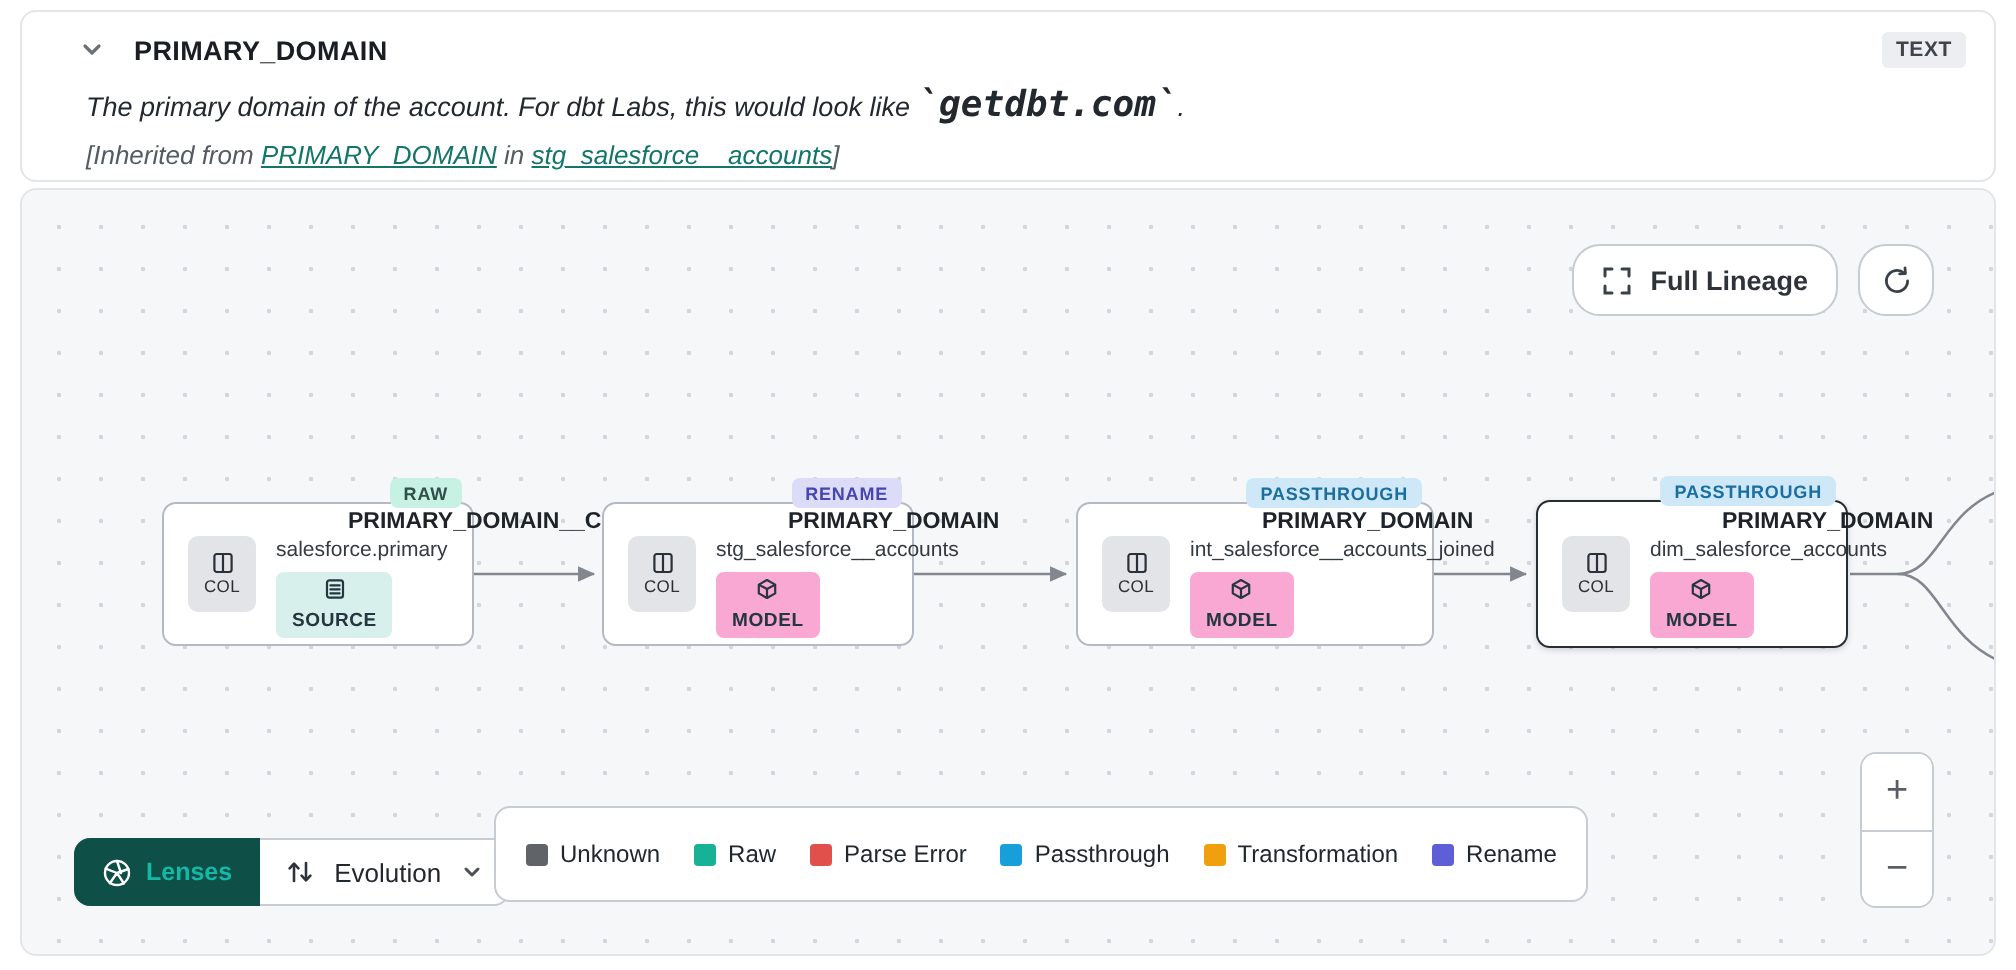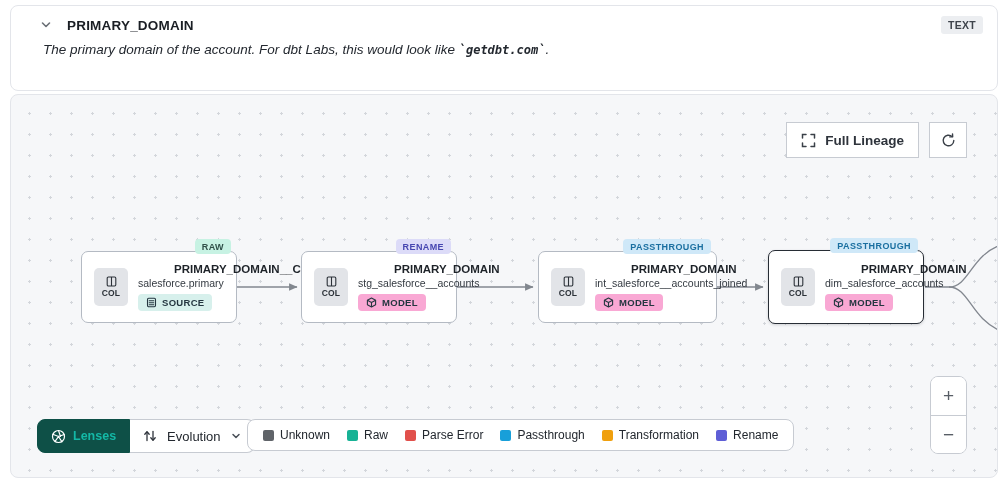--- a/index.html
+++ b/index.html
@@ -11,38 +11,38 @@
     position: absolute; top: 5px; left: 10px; width: 988px; height: 86px;
     background: #ffffff; border: 1px solid #e3e5ea; border-radius: 8px;
     padding: 10px 14px 10px 28px;
   }
   .header-row { display: flex; align-items: center; }
   .chev { width: 14px; height: 14px; color: #6b7077; flex: 0 0 auto; cursor: pointer; }
   .page-title { margin-left: 14px; font-size: 13.5px; font-weight: 700; color: #1a1e24; letter-spacing: .2px; }
   .spacer { flex: 1; }
   .type-badge { background: #eceef1; color: #3f444c; font-size: 10.5px; font-weight: 600; padding: 3px 7px; border-radius: 3px; letter-spacing: .3px; }
   .desc { margin: 8px 0 0 4px; font-size: 13.5px; font-style: italic; color: #23282f; }
-  .desc .code { font-family: "DejaVu Sans Mono", monospace; font-weight: 700; font-size: 12px; }
+  .desc .code { font-family: "DejaVu Sans Mono", monospace; font-weight: 700; font-size: 18px; }
   .inherited { margin: 7px 0 0 4px; font-size: 13px; font-style: italic; color: #555b63; }
   .inherited a { color: #14756a; text-decoration: underline; cursor: pointer; }
 
   
   .canvas {
     position: absolute; top: 94px; left: 10px; width: 988px; height: 384px;
     background: #f6f7f9; border: 1px solid #e3e5ea; border-radius: 8px;
     background-image: radial-gradient(#d3d6db 1px, transparent 1.3px);
     background-size: 21px 21px; background-position: 8px 8px;
     overflow: hidden;
   }
   .edges { position: absolute; inset: 0; width: 988px; height: 384px; pointer-events: none; }
 
   
   .btn {
     display: inline-flex; align-items: center; gap: 9px;
-    background: #ffffff; border: 1px solid #c7cbd2; border-radius: 0;
+    background: #ffffff; border: 1px solid #c7cbd2; border-radius: 14px;
     color: #2e333b; font-size: 13.5px; font-weight: 600; cursor: pointer;
   }
   .full-lineage-btn { position: absolute; top: 27px; right: 78px; height: 36px; padding: 0 14px; }
   .refresh-btn { position: absolute; top: 27px; right: 30px; height: 36px; width: 38px; justify-content: center; }
   .icon-14 { width: 15px; height: 15px; color: #3a4048; }
 
   
   .node {
     position: absolute; height: 72px; background: #ffffff;
     border: 1px solid #b4bac3; border-radius: 7px;
@@ -55,29 +55,29 @@
     font-size: 9px; font-weight: 700; letter-spacing: .4px;
     padding: 2.5px 7px; border-radius: 4px; white-space: nowrap;
   }
   .tag--raw { background: #c7f2e3; color: #2f4f48; }
   .tag--rename { background: #dcdbf8; color: #4646b0; }
   .tag--passthrough { background: #cfe8f8; color: #1a6fa0; }
   .col-chip {
     flex: 0 0 auto; width: 34px; height: 38px; background: #e2e4e8; border-radius: 5px;
     display: flex; flex-direction: column; align-items: center; justify-content: center; gap: 1px;
   }
-  .col-chip .col-label { font-size: 8.5px; font-weight: 700; color: #2b3138; letter-spacing: .2px; }
+  .col-chip .col-label { font-size: 8.5px; font-weight: 400; color: #2b3138; letter-spacing: .2px; }
   .col-icon { width: 11px; height: 11px; color: #2b3138; }
   .node-body { display: flex; flex-direction: column; align-items: flex-start; }
   .node-title { font-size: 11.5px; font-weight: 700; color: #1e2329; white-space: nowrap; padding-left: 36px; }
   .node-subtitle { font-size: 10.5px; color: #343a41; margin-top: 2px; white-space: nowrap; }
   .node-badge {
     margin-top: 5px; display: inline-flex; align-items: center; gap: 5px;
     font-size: 9.5px; font-weight: 700; color: #243640; letter-spacing: .3px;
-    padding: 3px 8px; border-radius: 4px;
+    padding: 3px 8px; border-radius: 4px; flex-direction: column;
   }
   .badge--source { background: #d7f0ec; }
   .badge--model { background: #f9a8d4; }
   .badge-icon { width: 11px; height: 11px; color: #243640; }
 
   
   .lens-group { position: absolute; left: 26px; bottom: 24px; display: flex; height: 34px; }
   .lenses-btn {
     display: flex; align-items: center; gap: 7px; padding: 0 13px;
     background: #0e5047; color: #14b8a6; font-size: 12.5px; font-weight: 700;
@@ -86,21 +86,21 @@
   .lens-select {
     display: flex; align-items: center; gap: 9px; padding: 0 12px;
     background: #ffffff; border: 1px solid #c7cbd2; border-left: none;
     border-radius: 0 8px 8px 0; color: #23282f; font-size: 13px; font-weight: 400; cursor: pointer;
   }
   .icon-16 { width: 16px; height: 16px; color: #2e333b; }
   .lenses-icon { width: 15px; height: 15px; color: #ffffff; }
   .chev-sm { width: 12px; height: 12px; color: #4a5058; }
 
   .legend {
-    position: absolute; left: 236px; bottom: 26px; height: 32px;
+    position: absolute; left: 236px; bottom: 26px; height: 48px;
     display: flex; align-items: center; gap: 17px; padding: 4px 15px;
     background: #ffffff; border: 1px solid #c7cbd2; border-radius: 8px;
   }
   .legend-item { display: flex; align-items: center; gap: 6px; font-size: 12px; color: #22272e; white-space: nowrap; }
   .swatch { width: 11px; height: 11px; border-radius: 2px; flex: 0 0 auto; }
 
   .zoom-group {
     position: absolute; right: 30px; top: 281px; width: 37px;
     background: #ffffff; border: 1px solid #c7cbd2; border-radius: 8px; overflow: hidden;
   }
@@ -119,20 +119,23 @@
     <div class="header-row">
       <svg class="chev" viewBox="0 0 14 14" fill="none" stroke="currentColor" stroke-width="1.6" stroke-linecap="round" stroke-linejoin="round">
           <polyline points="3.5,5 7,8.5 10.5,5"></polyline>
         </svg>
       <span class="page-title">PRIMARY_DOMAIN</span>
       <span class="spacer"></span>
       <span class="type-badge">TEXT</span>
     </div>
     <div class="desc">
       <span>The primary domain of the account. For dbt Labs, this would look like </span><span class="code">`getdbt.com`</span><span>.</span>
+    </div>
+    <div class="inherited">
+      <span>[Inherited from </span><a>PRIMARY_DOMAIN</a><span> in </span><a>stg_salesforce__accounts</a><span>]</span>
     </div>
   </div>
 
   <div class="canvas">
 
     <svg class="edges" viewBox="0 0 988 384">
       <defs>
         <marker id="arrow" viewBox="0 0 8 8" refX="7" refY="4" markerWidth="7" markerHeight="7" orient="auto-start-reverse">
           <path d="M0,0.6 L7.5,4 L0,7.4 Z" fill="#82878f"></path>
         </marker>

